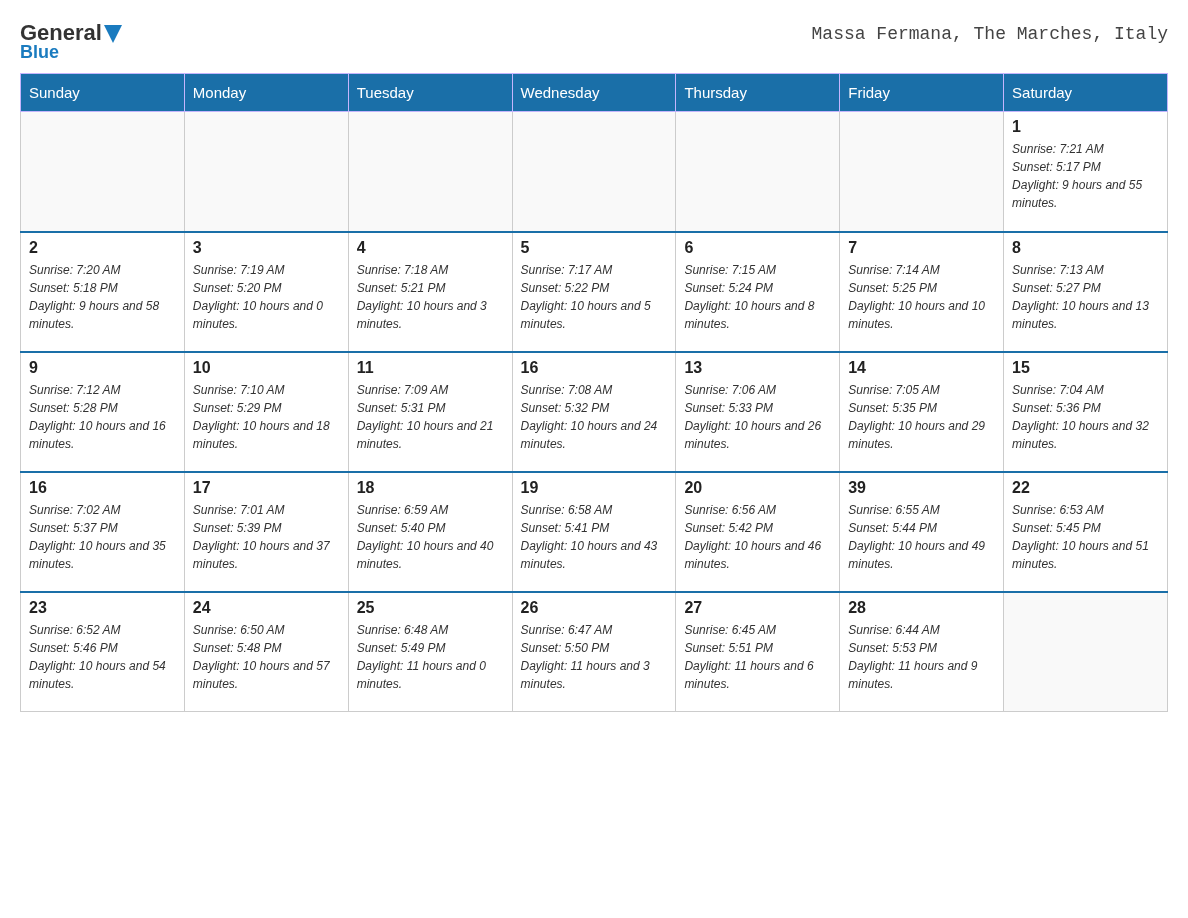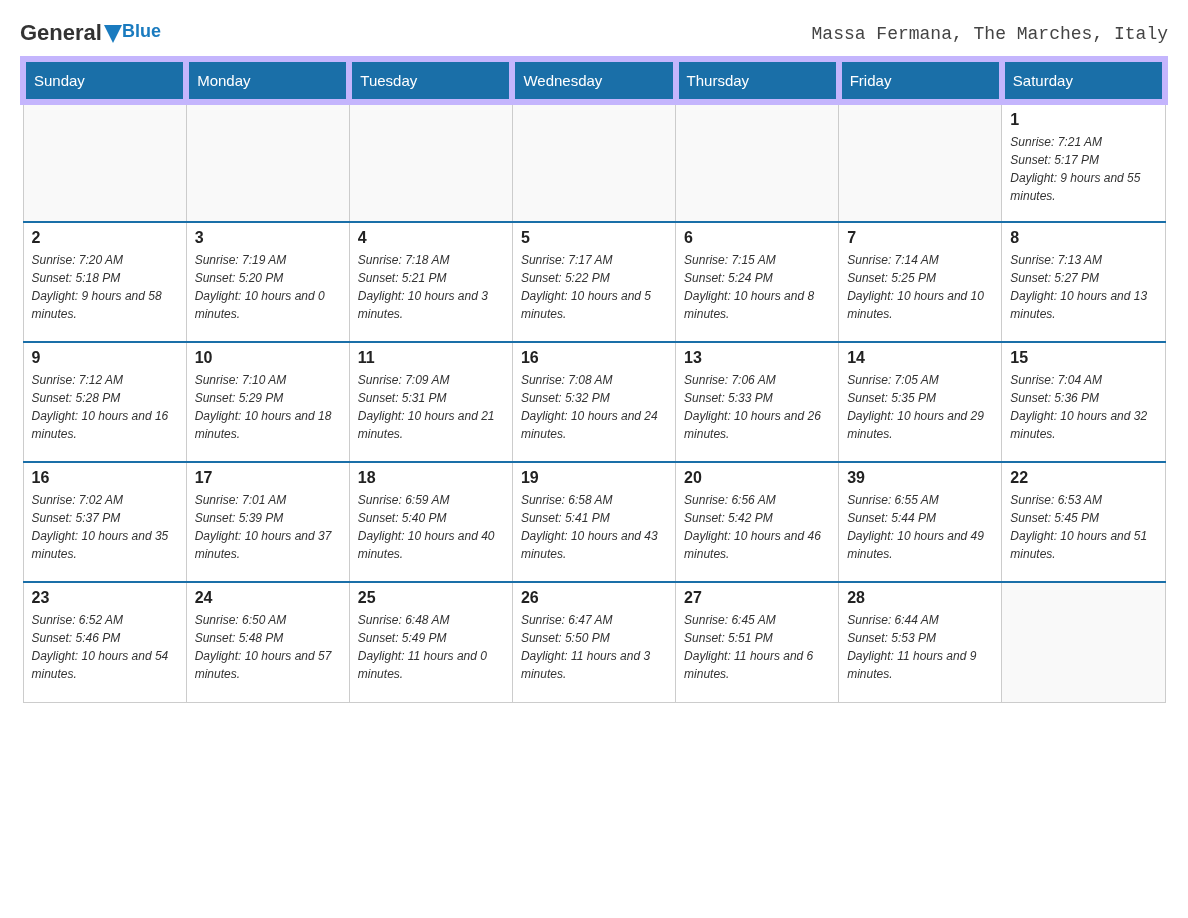--- a/index.html
+++ b/index.html
@@ -25,22 +25,21 @@
       font-weight: bold;
       color: #333;
     }
     .logo-text-blue {
       font-size: 18px;
       font-weight: bold;
       color: #1a7bbf;
     }
     .logo-wrapper {
       display: flex;
-      flex-direction: row;
-      align-items: center;
+      flex-direction: column;
     }
     .logo-top {
       display: flex;
       align-items: center;
     }
     .title-section {
       text-align: right;
     }
     .month-year {
       font-size: 42px;
@@ -57,21 +56,21 @@
       width: 100%;
       border-collapse: collapse;
       margin-top: 8px;
     }
     .calendar th {
       background-color: #1a6fa8;
       color: white;
       padding: 10px 8px;
       font-size: 15px;
       font-weight: normal;
-      border: 6px solid #c4b5fd;
+      border: 1px solid #c4b5fd;
       text-align: left;
     }
     .calendar td {
       border: 1px solid #ccc;
       vertical-align: top;
       padding: 6px 8px;
       width: calc(100% / 7);
       height: 120px;
     }
     .day-number {

